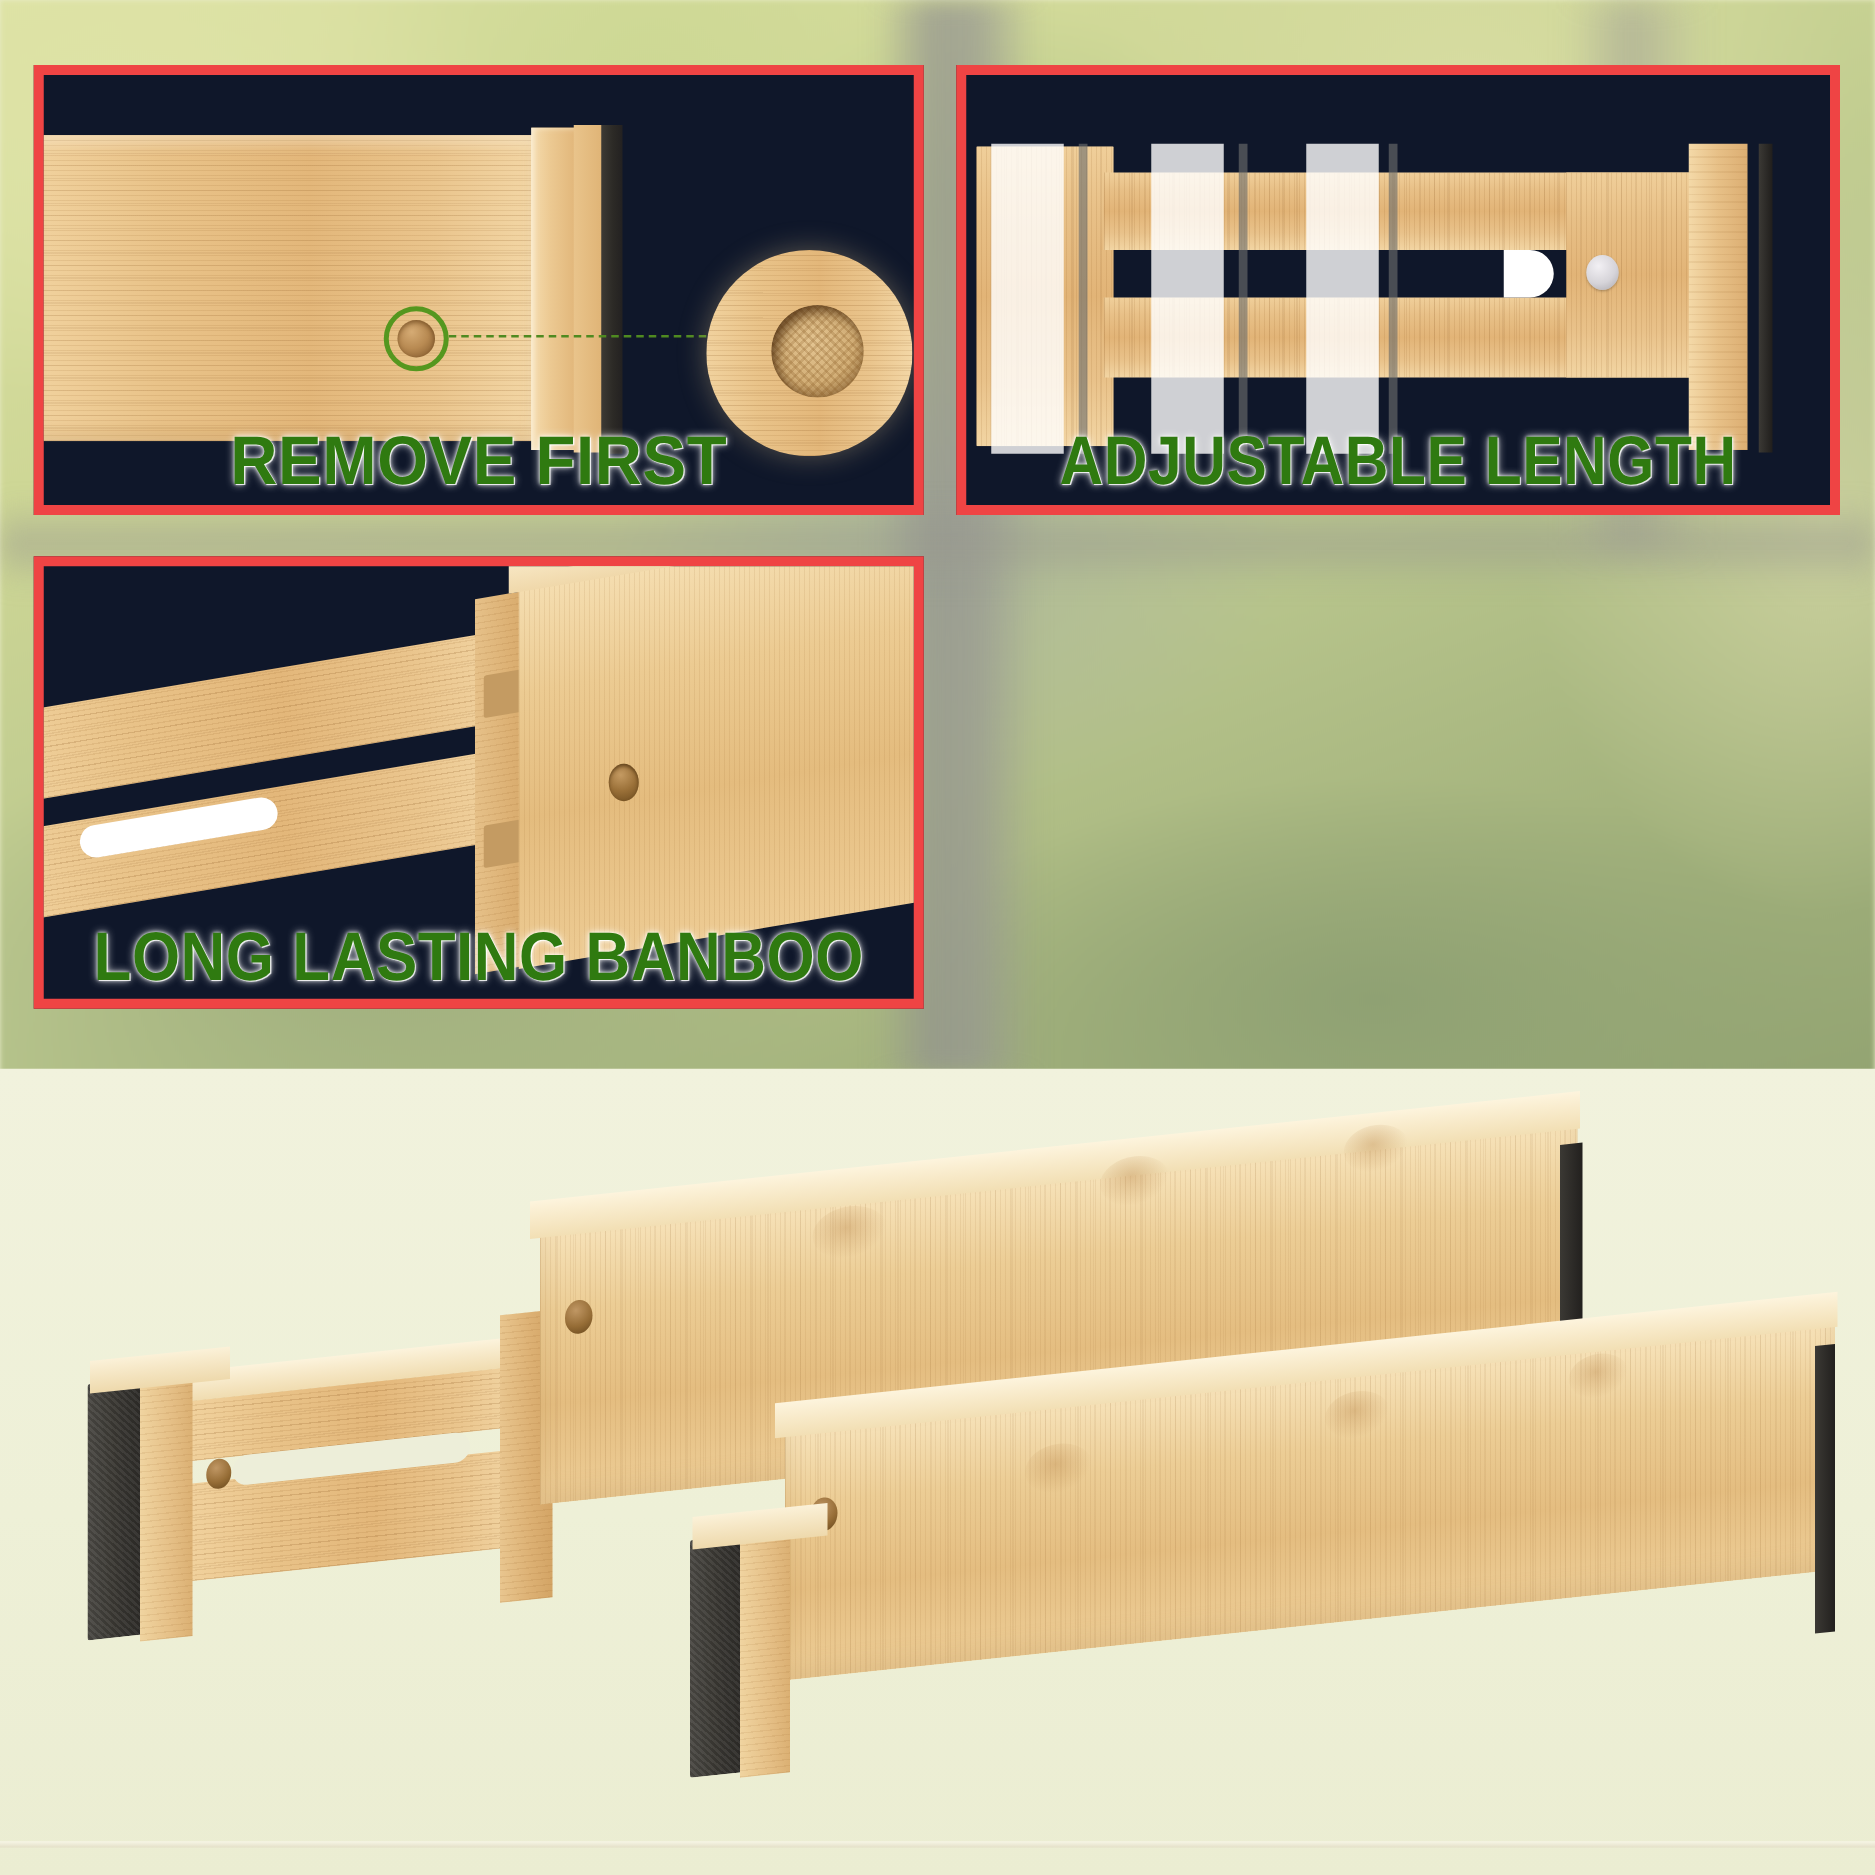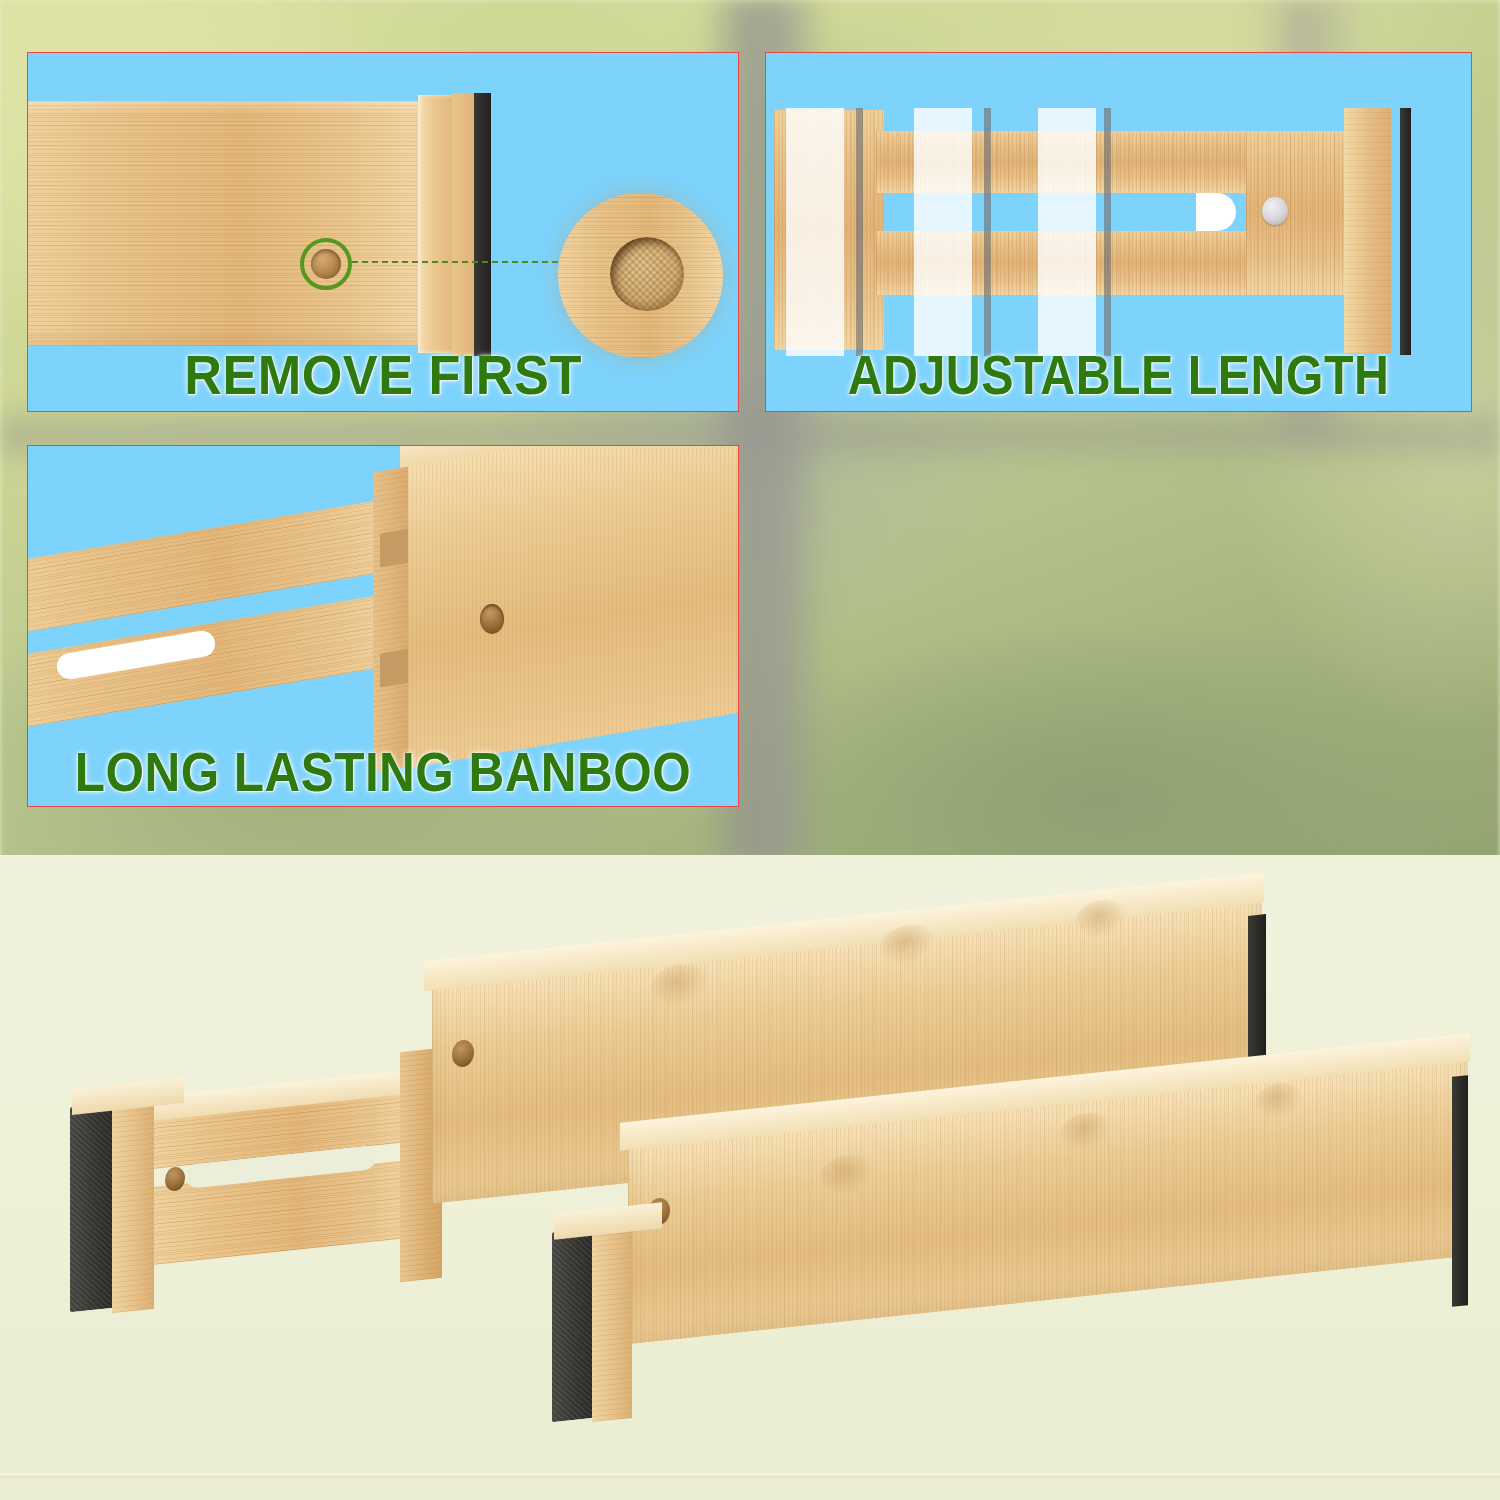--- a/index.html
+++ b/index.html
@@ -44,22 +44,22 @@
     position:absolute; left:0; top:400px; width:1500px; height:70px;
     background:linear-gradient(180deg, rgba(160,160,150,0) 0%, rgba(152,152,142,.5) 50%, rgba(160,160,150,0) 100%);
     filter:blur(10px);
   }
 
   
   .grid { position:absolute; left:0; top:0; width:1500px; height:860px; }
 
   .panel {
     position:absolute;
-    background:#7dd3fc;
-    border:1px solid #ef4444;
+    background:#0f172a;
+    border:8px solid #ef4444;
     overflow:hidden;
   }
   .panel.p1 { left:27px;  top:52px;  width:712px; height:360px; }
   .panel.p2 { left:765px; top:52px;  width:707px; height:360px; }
   .panel.p3 { left:27px;  top:445px; width:712px; height:362px; }
   .panel.p4 { left:765px; top:445px; width:707px; height:362px; }
 
   .panel-photo { position:absolute; left:0; top:0; right:0; bottom:0; overflow:hidden; }
 
   .panel-caption {

